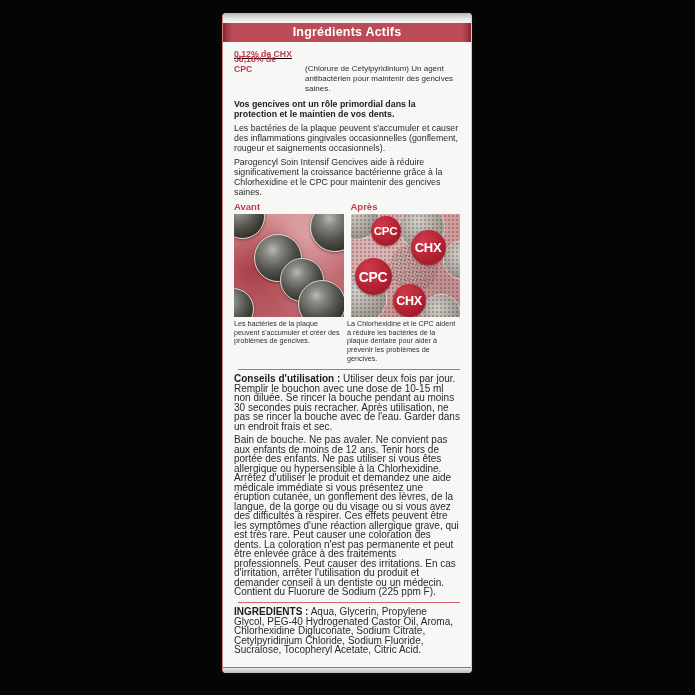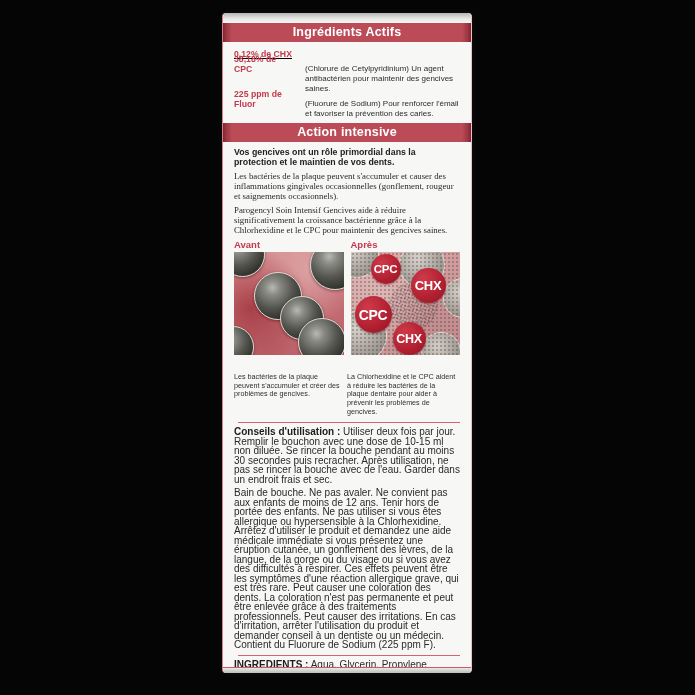--- a/index.html
+++ b/index.html
@@ -35,21 +35,21 @@
   .ing-row:first-child { margin-top:0;text-decoration:underline; }
   .ing-label {
     color:#c23a4b; font-weight:bold; font-size:8.7px; line-height:10px;
     white-space:pre-line;
   }
   .ing-label.shift { position:relative; top:-10px; }
   .ing-desc { color:#2c2c2c; font-size:8px; line-height:10px; }
 
   .content { padding:0 11px; }
   .intro { margin-top:5px; font-size:8.8px; line-height:10px; font-weight:bold; color:#222; }
-  .para  { margin-top:4px; font-size:8.8px; line-height:10px; color:#2a2a2a;font-family:Liberation Serif, serif; }
+  .para  { margin-top:4px; font-size:8.8px; line-height:10px; color:#2a2a2a; }
 
   .fig-labels { display:flex; gap:7px; margin-top:5px;align-items:center; }
   .fig-labels .flabel { width:110px; font-size:9.5px; font-weight:bold; color:#c23a4b; line-height:10px; }
 
   .figures { display:flex; gap:7px; margin-top:2px; }
   .img { width:110px; height:103px; position:relative; overflow:hidden; }
   .img.avant {
     background:
       radial-gradient(circle at 15% 55%, rgba(150,28,40,.62), rgba(150,28,40,0) 55%),
       radial-gradient(circle at 70% 18%, rgba(236,194,194,.55), rgba(236,194,194,0) 45%),
@@ -86,21 +86,21 @@
     display:flex; align-items:center; justify-content:center;
     background:radial-gradient(circle at 35% 30%, #cf3a4a 0%, #b01f30 60%, #911423 100%);
     box-shadow:0 1px 2px rgba(60,0,0,.4);
     letter-spacing:-.3px;
   }
   .badge.b1 { left:20px; top:2px;  width:30px; height:30px; font-size:11.5px; }
   .badge.b2 { left:60px; top:16px; width:35px; height:35px; font-size:13px; }
   .badge.b3 { left:4px;  top:44px; width:37px; height:37px; font-size:14px; }
   .badge.b4 { left:42px; top:70px; width:33px; height:33px; font-size:12.5px; }
 
-  .captions { display:flex; gap:3px; margin-top:18px; }
+  .captions { display:flex; gap:3px; margin-top:3px; }
   .caption { width:110px; font-size:7.2px; line-height:8.7px; color:#2e2e2e; }
 
   .divider { height:1.5px; background:#d5646e; margin:5px 0 0 4px; }
 
   .small { margin-top:4px; font-size:10px; line-height:9.5px; color:#2a2a2a; }
   .small b { color:#1c1c1c; }
   .small.second { }
 </style>
 </head>
 <body>
@@ -114,30 +114,22 @@
 
   <div class="ing-table">
     <div class="ing-row">
       <div class="ing-label">0,12% de CHX</div>
     </div>
     <div class="ing-row">
       <div class="ing-label shift">38,18% de
 CPC</div>
       <div class="ing-desc">(Chlorure de Cetylpyridinium) Un agent antibactérien pour maintenir des gencives saines.</div>
     </div>
-    <div class="ing-row">
-      <div class="ing-label shift">225 ppm de
-Fluor</div>
-      <div class="ing-desc">(Fluorure de Sodium) Pour renforcer l'émail et favoriser la prévention des caries.</div>
-    </div>
   </div>
 
-  <div class="banner banner2">
-    <span>Action intensive</span>
-  </div>
 
   <div class="content">
     <p class="intro">Vos gencives ont un rôle primordial dans la protection et le maintien de vos dents.</p>
     <p class="para">Les bactéries de la plaque peuvent s'accumuler et causer des inflammations gingivales occasionnelles (gonflement, rougeur et saignements occasionnels).</p>
     <p class="para">Parogencyl Soin Intensif Gencives aide à réduire significativement la croissance bactérienne grâce à la Chlorhexidine et le CPC pour maintenir des gencives saines.</p>
 
     <div class="fig-labels">
       <div class="flabel">Avant</div>
       <div class="flabel">Après</div>
     </div>

